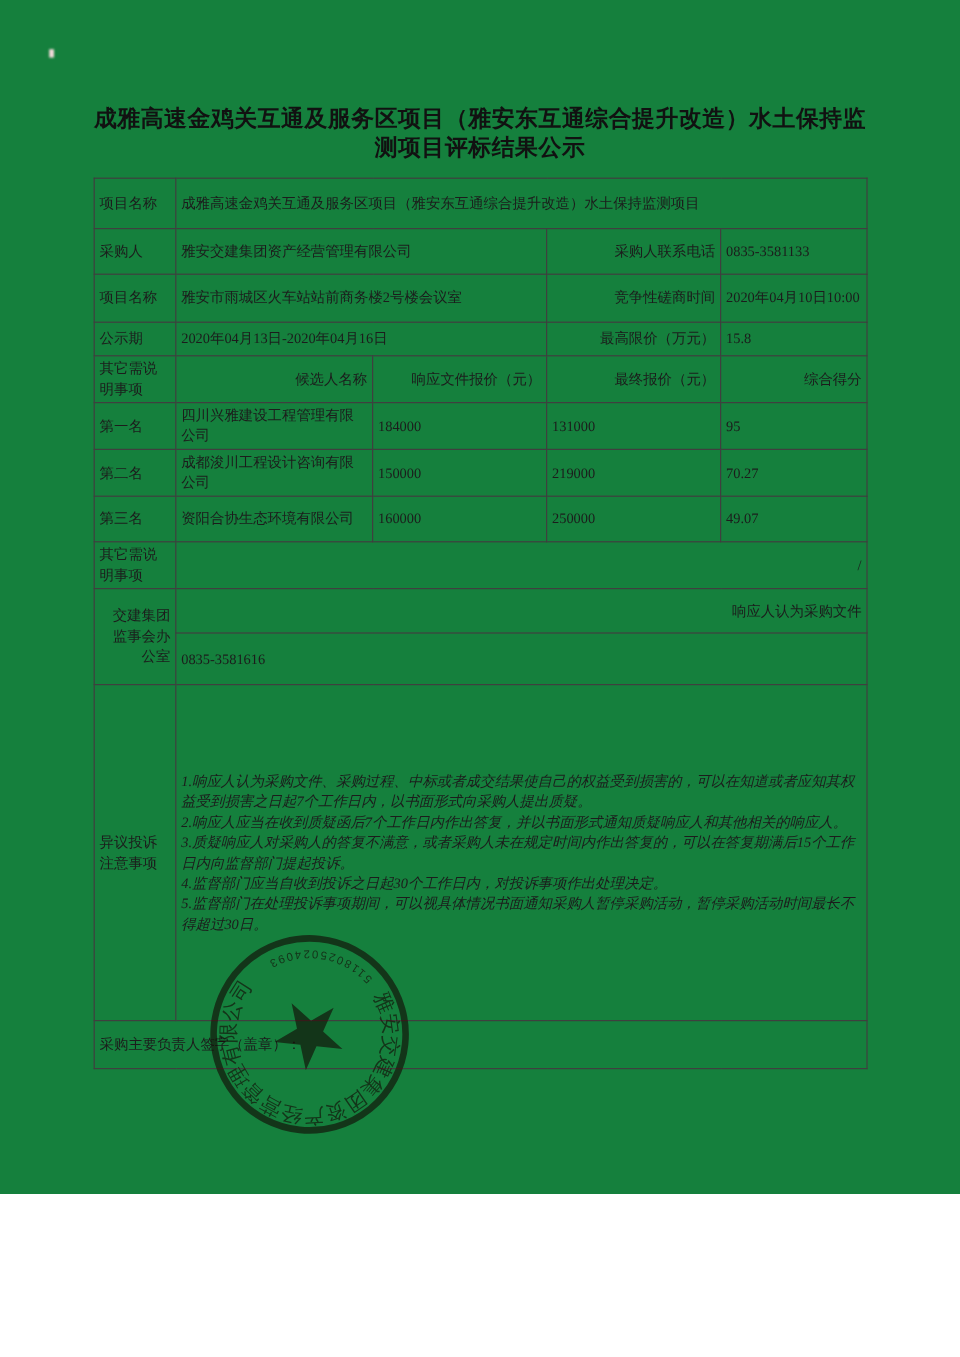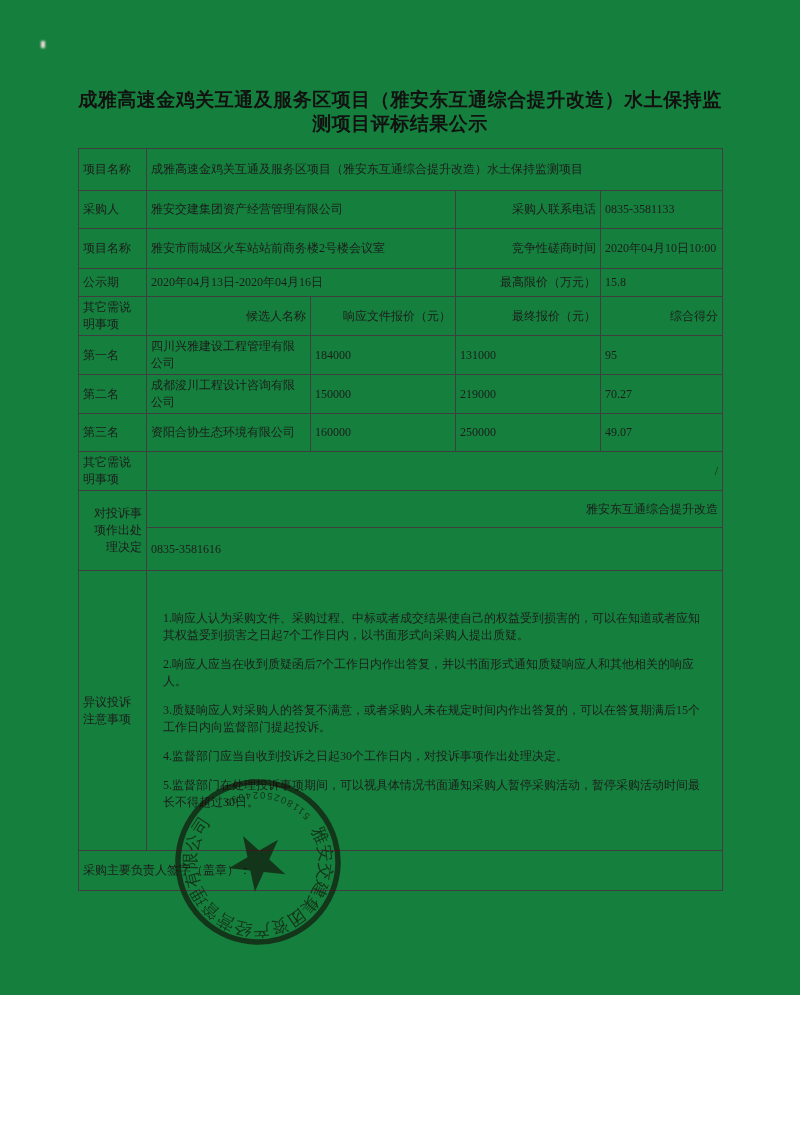--- a/index.html
+++ b/index.html
@@ -18,21 +18,21 @@
     font-size:12px;line-height:17px;
   }
   table.result td{
     border:1.5px solid #3f3f3f;padding:2px 4px;vertical-align:middle;
     overflow:hidden;word-break:break-all;
   }
   td.lbl{padding-left:3px;}
   td.ctr{text-align:right;}
   td.num{text-align:left;font-family:"Liberation Serif","DejaVu Serif",serif;}
   td.objection-text{padding:6px 10px 6px 8px;}
-  .obj-item{margin:12px;}
+  .obj-item{margin:0;font-style:italic;}
   .sign-cell{padding-left:4px;}
   
   .seal{position:absolute;left:165px;top:769px;opacity:.85;mix-blend-mode:multiply;}
   .seal text{font-family:"Liberation Sans","DejaVu Sans",sans-serif;}
   
   .speck{position:absolute;left:41px;top:41px;width:4px;height:7px;background:#f3dada;filter:blur(1px);}
   .smudge{position:absolute;left:530px;top:1066px;width:30px;height:9px;background:#ececec;filter:blur(1.5px);transform:rotate(-2deg);}
 </style>
 </head>
 <body>
@@ -100,22 +100,22 @@
         <td>资阳合协生态环境有限公司</td>
         <td class="num">160000</td>
         <td class="num">250000</td>
         <td class="num">49.07</td>
       </tr>
       <tr style="height:35px">
         <td class="lbl">其它需说明事项</td>
         <td colspan="4" class="ctr">/</td>
       </tr>
       <tr style="height:37px">
-        <td rowspan="2" class="ctr">对投诉事项作出处理决定</td>
-        <td colspan="4" class="ctr">雅安东互通综合提升改造</td>
+        <td rowspan="2" class="ctr">交建集团监事会办公室</td>
+        <td colspan="4" class="ctr">响应人认为采购文件</td>
       </tr>
       <tr style="height:43px">
         <td colspan="4" class="num">0835-3581616</td>
       </tr>
       <tr style="height:280px">
         <td class="lbl">异议投诉注意事项</td>
         <td colspan="4" class="objection-text">
           <p class="obj-item">1.响应人认为采购文件、采购过程、中标或者成交结果使自己的权益受到损害的，可以在知道或者应知其权益受到损害之日起7个工作日内，以书面形式向采购人提出质疑。</p>
           <p class="obj-item">2.响应人应当在收到质疑函后7个工作日内作出答复，并以书面形式通知质疑响应人和其他相关的响应人。</p>
           <p class="obj-item">3.质疑响应人对采购人的答复不满意，或者采购人未在规定时间内作出答复的，可以在答复期满后15个工作日内向监督部门提起投诉。</p>

